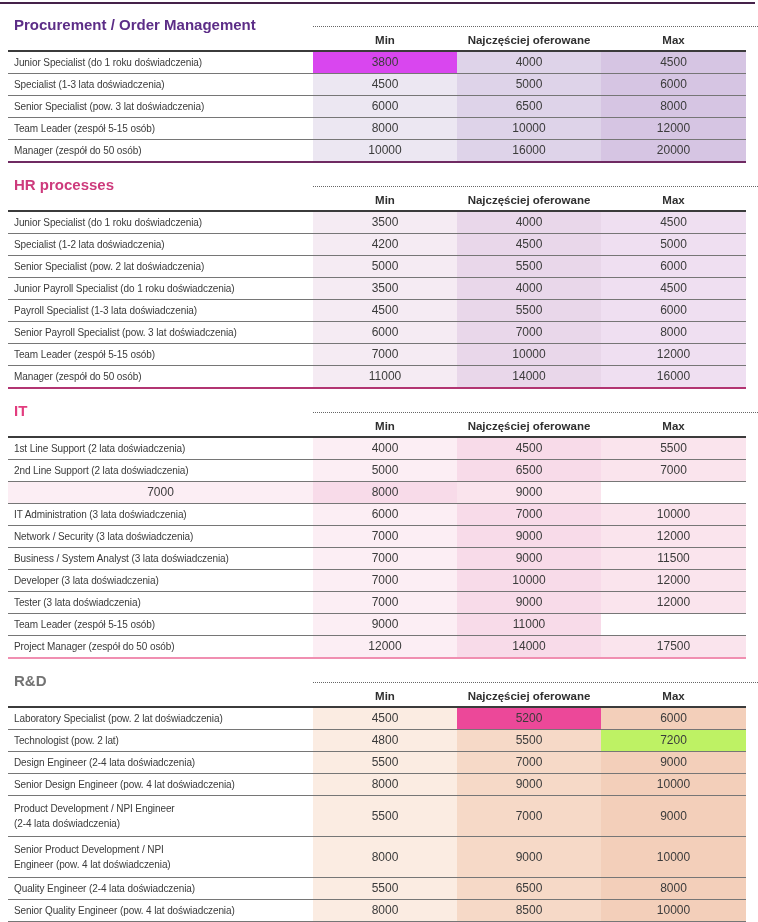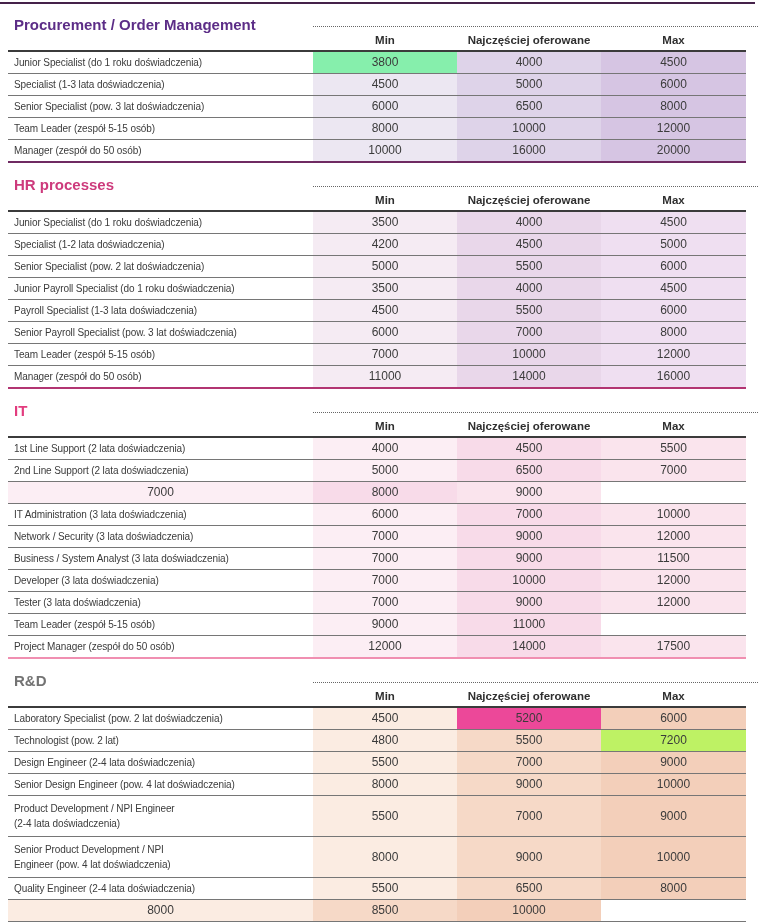--- a/index.html
+++ b/index.html
@@ -76,21 +76,21 @@
             <div class="dotted"></div>
             <div class="ch"></div>
             <div class="ch">Min</div>
             <div class="ch">Najczęściej oferowane</div>
             <div class="ch">Max</div>
           </div>
         </div>
         <div class="tbl" style="border-bottom-color: rgb(111, 42, 98);">
           <div class="row single">
             <div class="lbl">Junior Specialist (do 1 roku doświadczenia)</div>
-            <div class="val" style="background: #86efac;">3800</div>
+            <div class="val" style="background: #d946ef;">3800</div>
             <div class="val" style="background: rgb(222, 211, 233);">4000</div>
             <div class="val" style="background: rgb(214, 197, 227);">4500</div>
           </div>
           <div class="row single">
             <div class="lbl">Specialist (1-3 lata doświadczenia)</div>
             <div class="val" style="background: rgb(236, 231, 242);">4500</div>
             <div class="val" style="background: rgb(222, 211, 233);">5000</div>
             <div class="val" style="background: rgb(214, 197, 227);">6000</div>
           </div>
           <div class="row single">
@@ -297,20 +297,21 @@
             <div class="val" style="background: rgb(246, 217, 199);">9000</div>
             <div class="val" style="background: rgb(243, 207, 186);">10000</div>
           </div>
           <div class="row single">
             <div class="lbl">Quality Engineer (2-4 lata doświadczenia)</div>
             <div class="val" style="background: rgb(251, 236, 226);">5500</div>
             <div class="val" style="background: rgb(246, 217, 199);">6500</div>
             <div class="val" style="background: rgb(243, 207, 186);">8000</div>
           </div>
           <div class="row single">
+            <div class="lbl">Senior Quality Engineer (pow. 4 lat doświadczenia)</div>
             <div class="val" style="background: rgb(251, 236, 226);">8000</div>
             <div class="val" style="background: rgb(246, 217, 199);">8500</div>
             <div class="val" style="background: rgb(243, 207, 186);">10000</div>
           </div>
           <div class="row single"></div>
         </div>
       </section>
     </div>
 </div>
 

